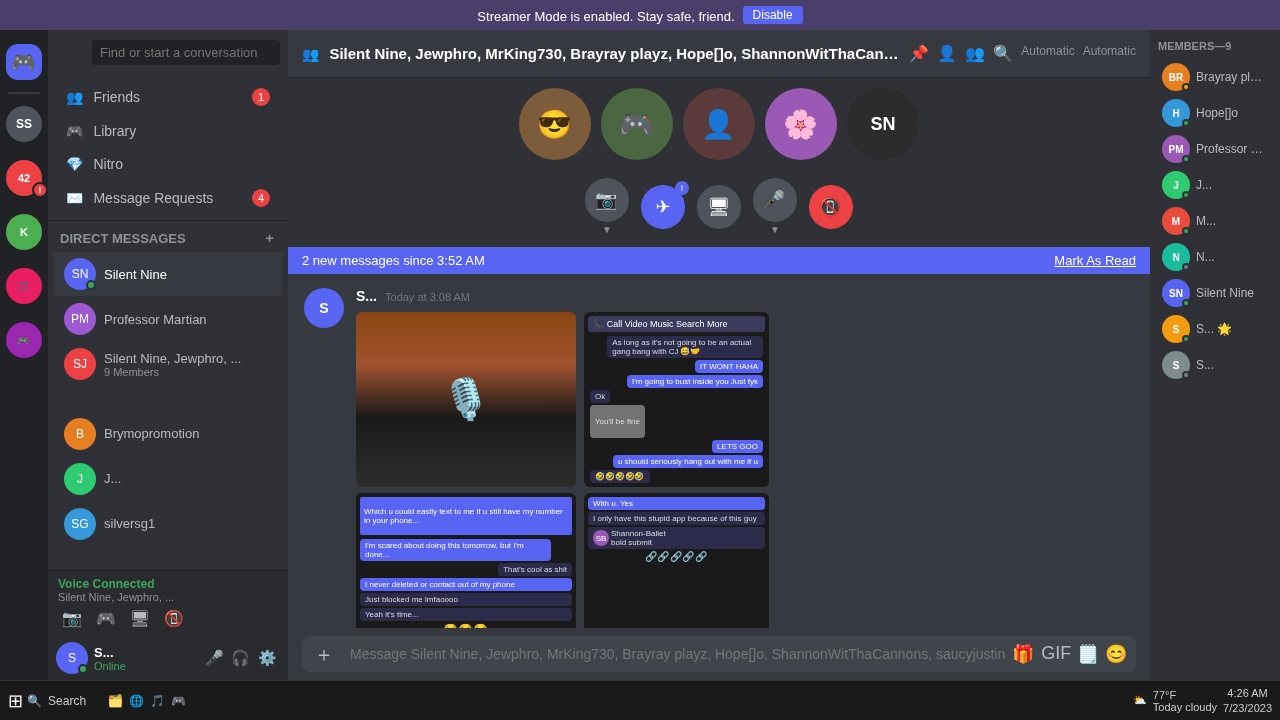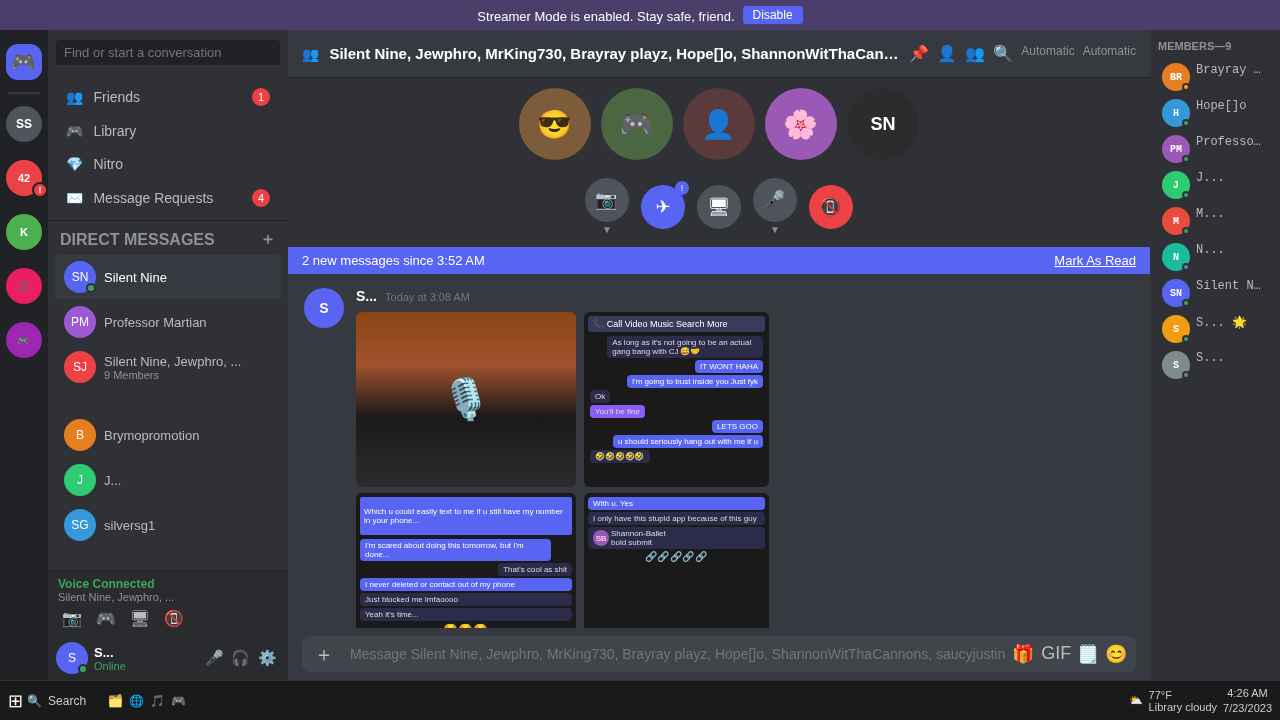--- a/index.html
+++ b/index.html
@@ -6,26 +6,26 @@
     body { width: 1280px; height: 720px; overflow: hidden; font-family: 'Segoe UI', Arial, sans-serif; background: #202225; color: #dcddde; font-size: 14px; }
 
     
     .app { display: flex; flex-direction: column; height: 720px; }
     .streamer-bar { background: #4a3f6b; color: #fff; text-align: center; padding: 6px; font-size: 13px; display: flex; align-items: flex-end; justify-content: center; gap: 8px; flex-shrink: 0; }
     .streamer-bar button { background: #5865f2; border: none; color: #fff; padding: 2px 10px; border-radius: 3px; cursor: pointer; font-size: 12px; }
     .main-row { display: flex; flex: 1; overflow: hidden; }
 
     
     .left-sidebar { width: 240px; background: #2f3136; display: flex; flex-direction: column; flex-shrink: 0; }
-    .search-bar { padding: 10px 8px; }
+    .search-bar { padding: 10px 8px; margin-left: 36px; }
     .search-input { width: 100%; background: #202225; border: none; border-radius: 4px; padding: 5px 8px; color: #dcddde; font-size: 13px; }
     .sidebar-nav { padding: 4px 0; border-bottom: 1px solid #202225; }
     .sidebar-nav-item { display: flex; align-items: center; gap: 10px; padding: 8px 12px; cursor: pointer; border-radius: 4px; margin: 1px 6px; color: #b9bbbe; font-size: 14px; }
     .sidebar-nav-item .badge { background: #ed4245; color: #fff; border-radius: 50%; width: 18px; height: 18px; font-size: 11px; display: flex; align-items: center; justify-content: center; margin-left: auto; }
-    .dm-header { display: flex; align-items: center; justify-content: space-between; padding: 8px 12px 4px; color: #8e9297; font-size: 16px; text-transform: uppercase; font-weight: 600; }
+    .dm-header { display: flex; align-items: center; justify-content: space-between; padding: 8px 12px 4px; color: #8e9297; font-size: 13px; text-transform: uppercase; font-weight: 600; }
     .dm-list { flex: 1; overflow-y: auto; }
     .dm-item { display: flex; align-items: center; gap: 8px; padding: 6px 10px; cursor: pointer; border-radius: 4px; margin: 1px 6px; color: #b9bbbe; }
     .dm-item:hover, .dm-item.active { background: #36393f; color: #fff; }
     .dm-avatar { width: 32px; height: 32px; border-radius: 50%; background: #5865f2; display: flex; align-items: center; justify-content: center; font-size: 12px; color: #fff; flex-shrink: 0; position: relative; }
     .online-dot { width: 10px; height: 10px; background: #3ba55c; border-radius: 50%; position: absolute; bottom: 0; right: 0; border: 2px solid #2f3136; }
     .dm-name { font-size: 13px; font-weight: 500; overflow: hidden; text-overflow: ellipsis; white-space: nowrap; }
     .dm-sub { font-size: 11px; color: #8e9297; }
 
     
     .voice-bar { background: #292b2f; padding: 6px 10px; border-top: 1px solid #202225; }
@@ -80,21 +80,21 @@
     
     .chat-input-bar { padding: 8px 14px; flex-shrink: 0; }
     .chat-input-inner { background: #40444b; border-radius: 8px; display: flex; align-items: center; padding: 0 8px; }
     .chat-input { flex: 1; background: none; border: none; color: #dcddde; padding: 10px 8px; font-size: 14px; outline: none; }
     .input-icons { display: flex; gap: 6px; color: #b9bbbe; }
     .inp-icon { cursor: pointer; font-size: 18px; }
 
     
     .right-sidebar { width: 130px; background: #2f3136; padding: 10px 8px; flex-shrink: 0; overflow-y: auto; }
     .members-header { color: #8e9297; font-size: 11px; text-transform: uppercase; font-weight: 600; margin-bottom: 8px; }
-    .member-item { display: flex; align-items: flex-start; gap: 6px; padding: 3px 4px; border-radius: 4px; cursor: pointer; margin-bottom: 2px; font-family: Liberation Mono, monospace; }
+    .member-item { display: flex; align-items: center; gap: 6px; padding: 3px 4px; border-radius: 4px; cursor: pointer; margin-bottom: 2px; }
     .member-av { width: 28px; height: 28px; border-radius: 50%; background: #4f545c; flex-shrink: 0; display: flex; align-items: center; justify-content: center; color: #fff; font-size: 10px; font-weight: 700; position: relative; }
     .member-name { font-size: 12px; color: #b9bbbe; overflow: hidden; text-overflow: ellipsis; white-space: nowrap; }
     .member-online { background: #3ba55c; }
     .member-away { background: #faa61a; }
     .member-offline { background: #747f8d; }
     .m-dot { width: 8px; height: 8px; border-radius: 50%; position: absolute; bottom: 0; right: 0; border: 2px solid #2f3136; }
 
     
     .discord-sidebar { width: 48px; background: #202225; display: flex; flex-direction: column; align-items: center; padding: 8px 0; gap: 6px; flex-shrink: 0; }
     .ds-icon { width: 48px; height: 48px; display: flex; align-items: center; justify-content: center; cursor: pointer; }
@@ -314,21 +314,21 @@
               </div>
 
               <div style="width:185px;height:175px;background:#1a1a1a;border-radius:6px;overflow:hidden;padding:4px;display:flex;flex-direction:column;gap:2px;">
                 <div style="background:#3a3a5c;border-radius:3px;padding:3px 5px;font-size:9px;color:#fff;">📞 Call Video Music Search More</div>
 
                 <div style="display:flex;flex-direction:column;gap:2px;flex:1;padding:2px;overflow:hidden;">
                   <div style="background:#2c2c4a;border-radius:4px;padding:2px 5px;font-size:8px;color:#dcddde;align-self:flex-end;max-width:90%;">As long as it's not going to be an actual gang bang with CJ 😅🤝</div>
                   <div style="background:#5865f2;border-radius:4px;padding:2px 5px;font-size:8px;color:#fff;align-self:flex-end;">IT WONT HAHA</div>
                   <div style="background:#5865f2;border-radius:4px;padding:2px 5px;font-size:8px;color:#fff;align-self:flex-end;">I'm going to bust inside you Just fyk</div>
                   <div style="background:#2c2c4a;border-radius:4px;padding:2px 5px;font-size:8px;color:#dcddde;align-self:flex-start;">Ok</div>
-                  <div style="background:#8b5cf6;border-radius:4px;padding:2px 5px;font-size:8px;color:#dcddde;align-self:flex-start;">You'll be fine</div>
+                  <div style="background:#737373;border-radius:4px;padding:12px 5px;font-size:8px;color:#dcddde;align-self:flex-start;">You'll be fine</div>
                   <div style="background:#5865f2;border-radius:4px;padding:2px 5px;font-size:8px;color:#fff;align-self:flex-end;">LETS GOO</div>
                   <div style="background:#5865f2;border-radius:4px;padding:2px 5px;font-size:8px;color:#fff;align-self:flex-end;">u should seriously hang out with me if u</div>
                   <div style="background:#2c2c4a;border-radius:4px;padding:2px 5px;font-size:8px;color:#dcddde;align-self:flex-start;">🤣🤣🤣🤣🤣</div>
                 </div>
               </div>
             </div>
 
             <div class="screenshot-grid" style="margin-top:6px;">
               <div style="width:220px;height:140px;background:#1a1a1a;border-radius:6px;overflow:hidden;padding:4px;display:flex;flex-direction:column;gap:2px;">
                 <div style="display:flex;gap:4px;font-size:8px;color:#8e9297;margin-bottom:2px;">
@@ -451,21 +451,21 @@
     <div style="display:flex;align-items:center;gap:6px;margin-left:16px;">
       <span>🗂️</span>
       <span>🌐</span>
       <span>🎵</span>
       <span>🎮</span>
     </div>
     <div class="taskbar-right">
       <span>⛅</span>
       <div>
         <div>77°F</div>
-        <div>Library cloudy</div>
+        <div>Today cloudy</div>
       </div>
       <div class="taskbar-clock">
         <div>4:26 AM</div>
         <div>7/23/2023</div>
       </div>
     </div>
   </div>
 
 </div>
 

